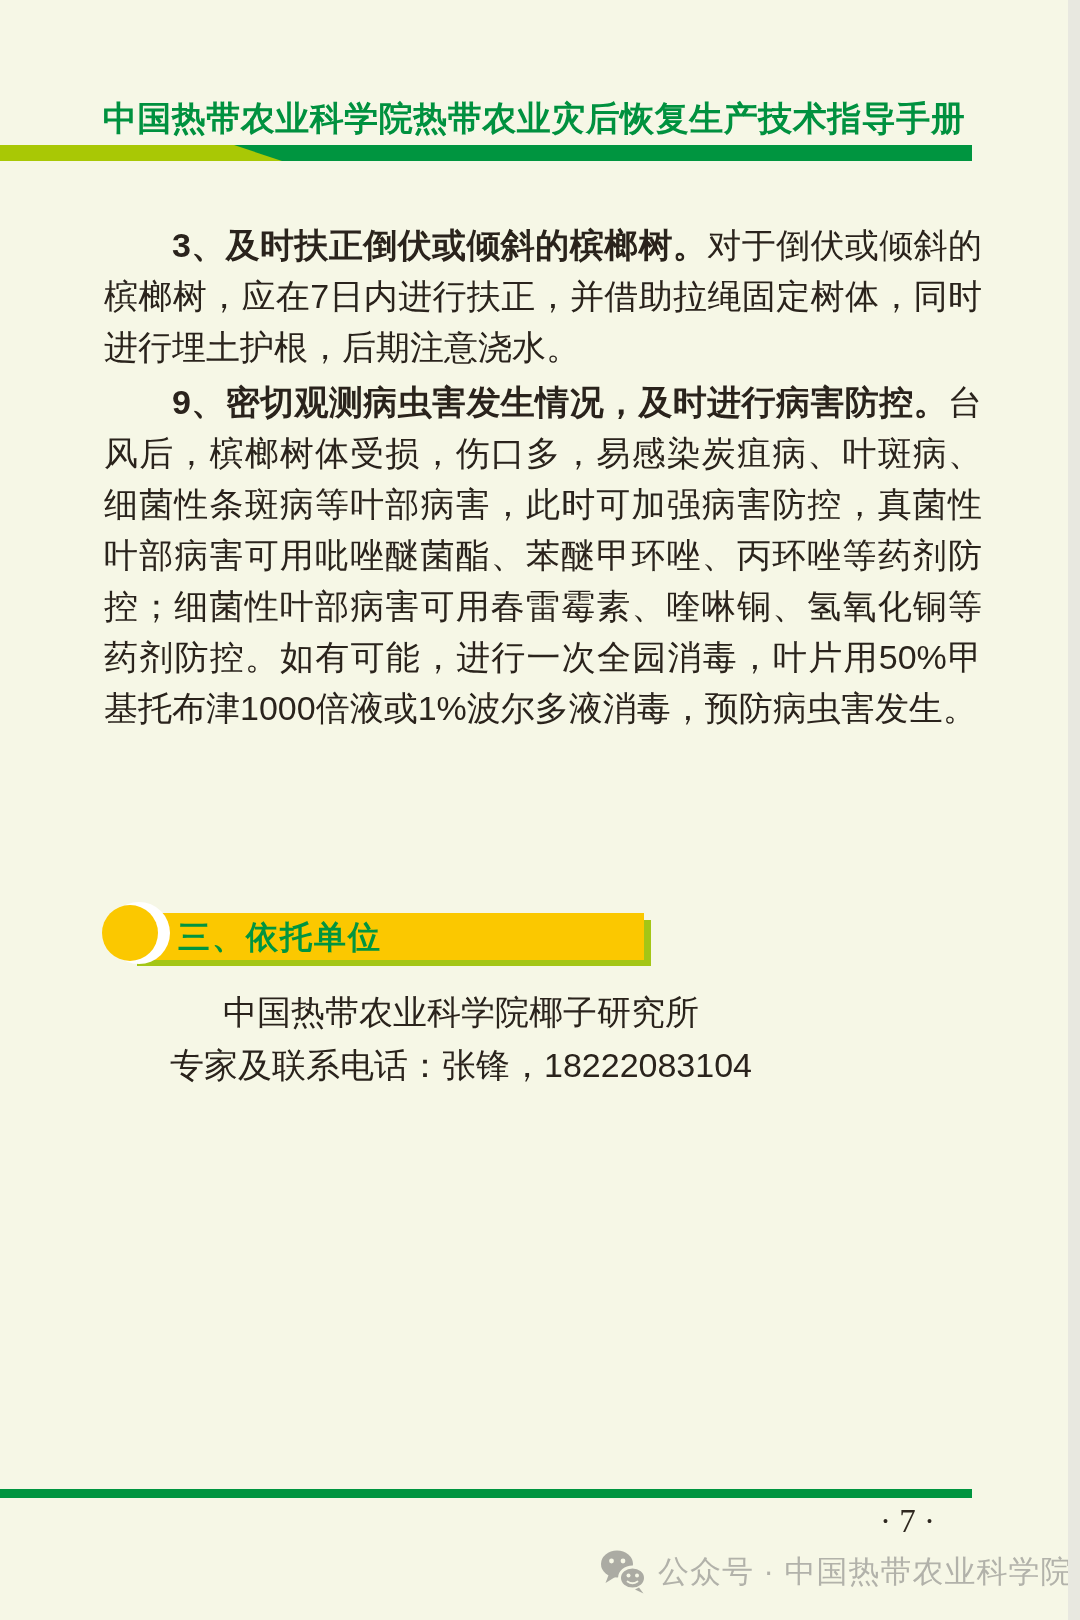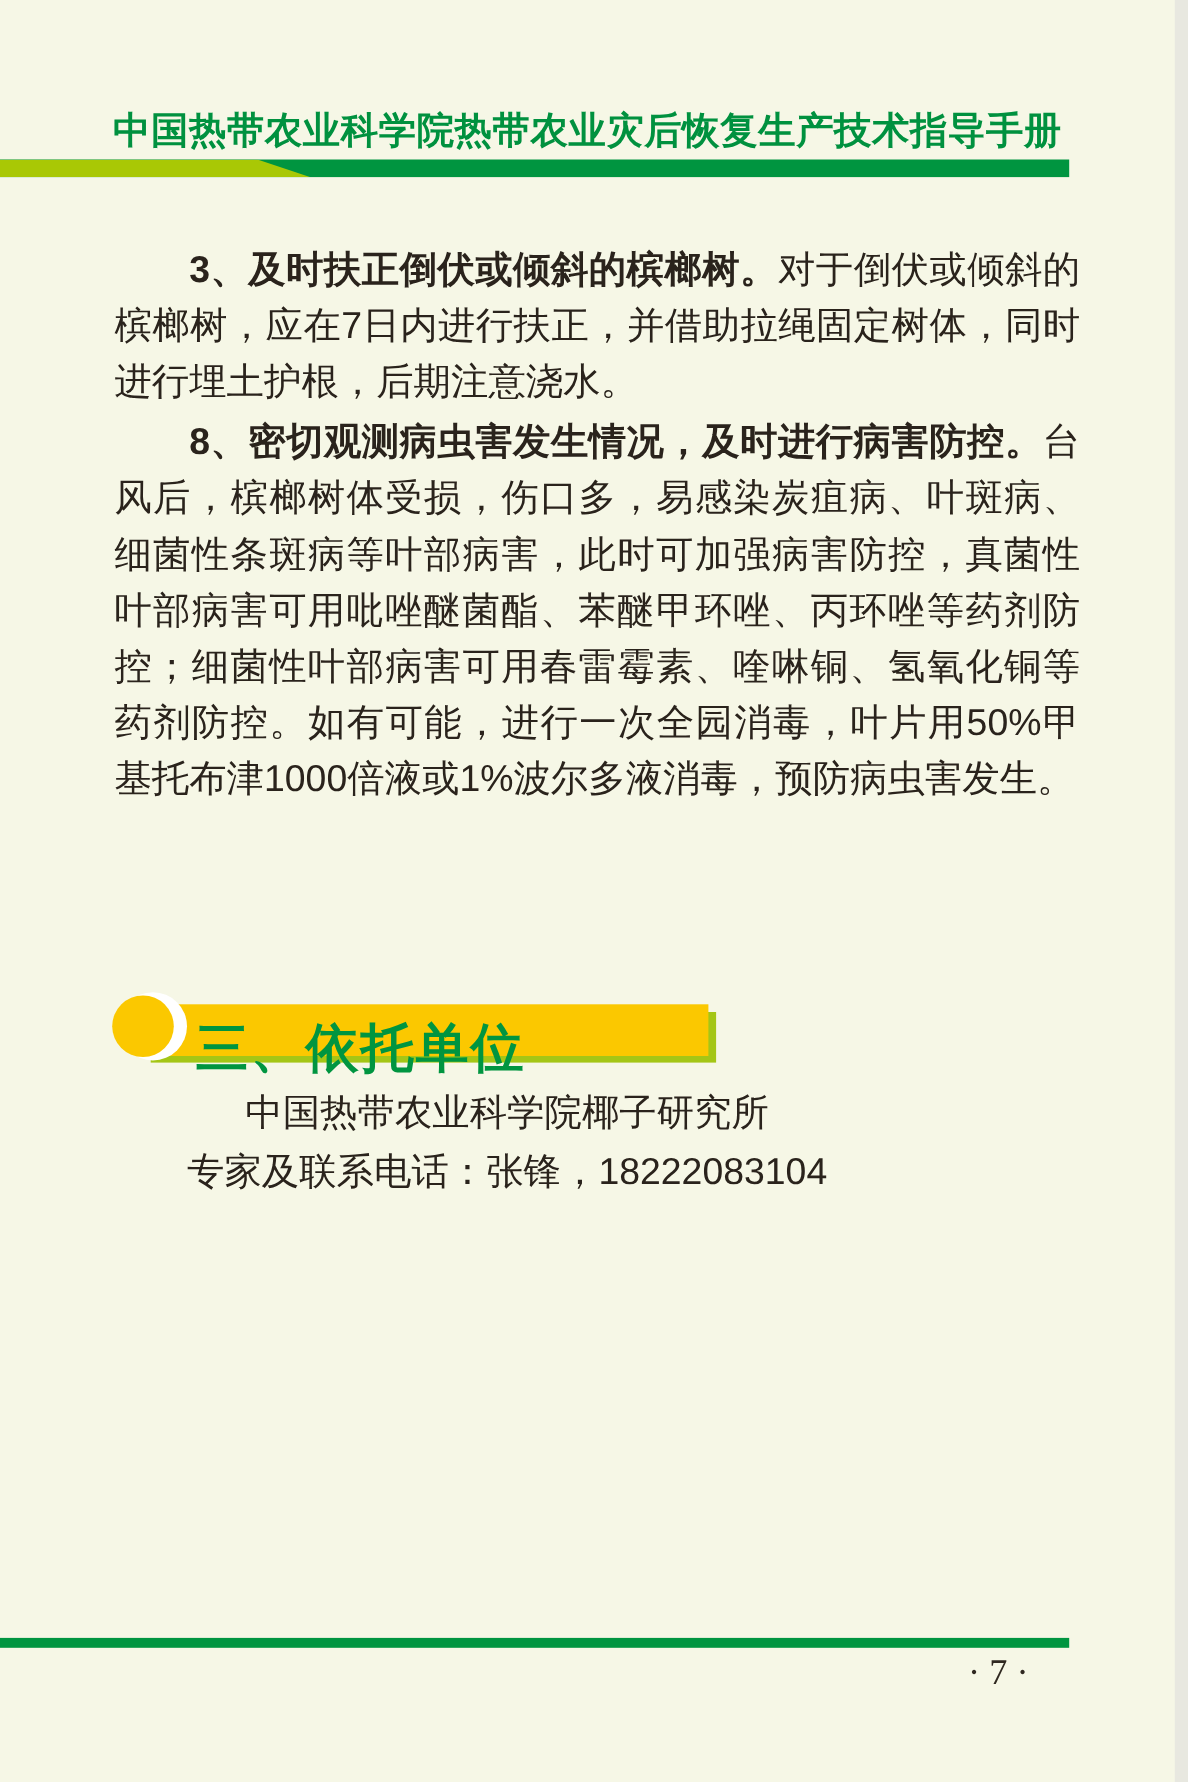--- a/index.html
+++ b/index.html
@@ -71,25 +71,24 @@
     position: absolute;
     left: 102px; top: 905px;
     width: 56px; height: 56px;
     border-radius: 50%;
     background: #FBC800;
   }
   .section-title {
     position: absolute;
     left: 178px; top: 913px;
     height: 47px; line-height: 49px;
-    font-size: 48px;
+    font-size: 32px;
     font-weight: bold;
     color: #009540;
     letter-spacing: 2px;
-    margin-top: 16px;
   }
   .contact {
     position: absolute;
     left: 170px; top: 986px;
     font-size: 34px;
     line-height: 53px;
     color: #2A231C;
     text-align: center;
   }
   .bottom-line {
@@ -127,32 +126,50 @@
 
 <div class="page">
 
   <div class="header-title">中国热带农业科学院热带农业灾后恢复生产技术指导手册</div>
 
   <div class="header-bar-dark"></div>
   <div class="header-bar-light"></div>
 
   <div class="body-text">
     <p><b>3、及时扶正倒伏或倾斜的槟榔树。</b><span>对于倒伏或倾斜的槟榔树，应在7日内进行扶正，并借助拉绳固定树体，同时进行埋土护根，后期注意浇水。</span></p>
-    <p><b>8、密切观测病虫害发生情况，及时进行病害防控。</b><span>台风后，槟榔树体受损，伤口多，易感染炭疽病、叶斑病、细菌性条斑病等叶部病害，此时可加强病害防控，真菌性叶部病害可用吡唑醚菌酯、苯醚甲环唑、丙环唑等药剂防控；细菌性叶部病害可用春雷霉素、喹啉铜、氢氧化铜等药剂防控。如有可能，进行一次全园消毒，叶片用50%甲基托布津1000倍液或1%波尔多液消毒，预防病虫害发生。</span></p>
+    <p><b>9、密切观测病虫害发生情况，及时进行病害防控。</b><span>台风后，槟榔树体受损，伤口多，易感染炭疽病、叶斑病、细菌性条斑病等叶部病害，此时可加强病害防控，真菌性叶部病害可用吡唑醚菌酯、苯醚甲环唑、丙环唑等药剂防控；细菌性叶部病害可用春雷霉素、喹啉铜、氢氧化铜等药剂防控。如有可能，进行一次全园消毒，叶片用50%甲基托布津1000倍液或1%波尔多液消毒，预防病虫害发生。</span></p>
   </div>
 
   <div class="section-shadow"></div>
   <div class="section-bar"></div>
   <div class="section-circle-white"></div>
   <div class="section-circle"></div>
   <div class="section-title">三、依托单位</div>
 
   <div class="contact">
     <div>中国热带农业科学院椰子研究所</div>
     <div>专家及联系电话：张锋，18222083104</div>
   </div>
 
   <div class="bottom-line"></div>
 
   <div class="page-number">· 7 ·</div>
 
+  <div class="footer">
+    <svg class="wechat-icon" width="48" height="44" viewBox="0 0 48 44">
+      <g fill="#ABABA3">
+        <ellipse cx="17" cy="14" rx="16" ry="13.5"></ellipse>
+        <polygon points="9,24 5.5,33 16,26.5"></polygon>
+        <ellipse cx="32.5" cy="28" rx="13" ry="11" stroke="#F6F7E6" stroke-width="3"></ellipse>
+        <polygon points="39,37.5 43.5,43.5 35,39.5"></polygon>
+      </g>
+      <g fill="#F6F7E6">
+        <circle cx="11.5" cy="11" r="2.4"></circle>
+        <circle cx="23" cy="11" r="2.4"></circle>
+        <circle cx="28.5" cy="25.5" r="2"></circle>
+        <circle cx="37" cy="25.5" r="2"></circle>
+      </g>
+      <path d="M27.5 31.5 Q32.5 35 37.5 31.5" fill="none" stroke="#F6F7E6" stroke-width="1.8" stroke-linecap="round"></path>
+    </svg>
+    <span class="footer-text">公众号 · 中国热带农业科学院</span>
+  </div>
 
 </div>
 
 </body></html>

